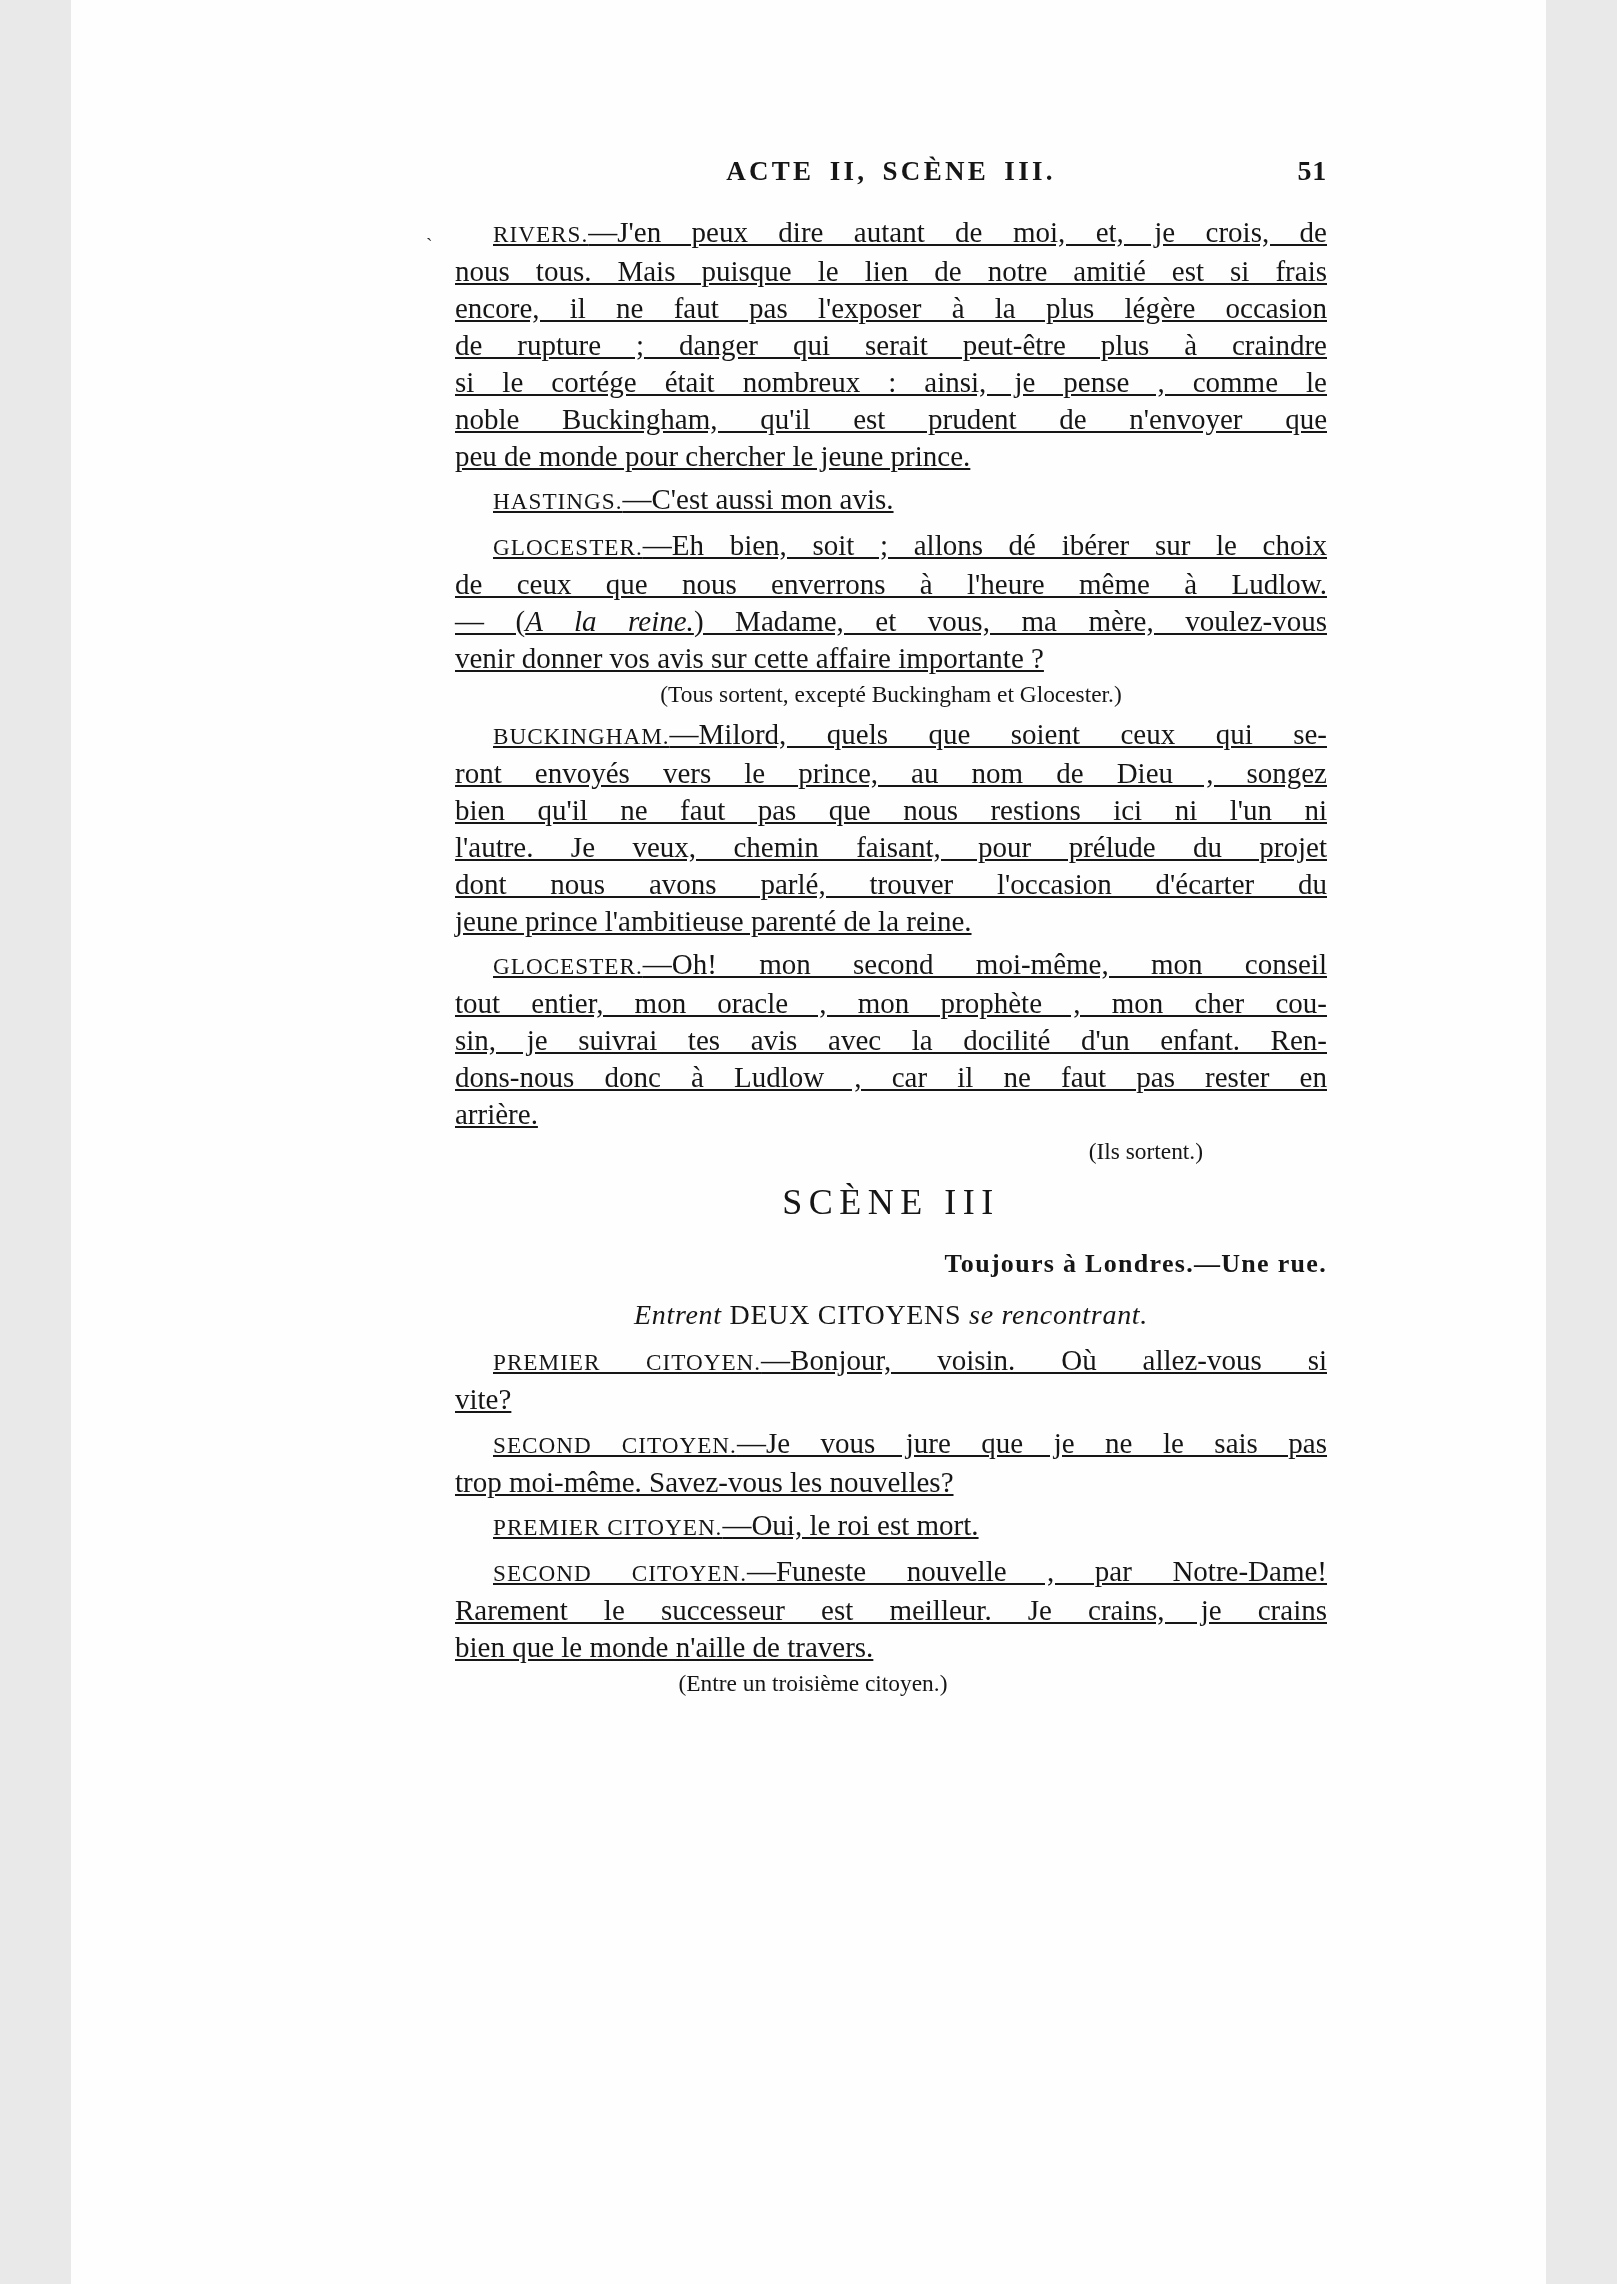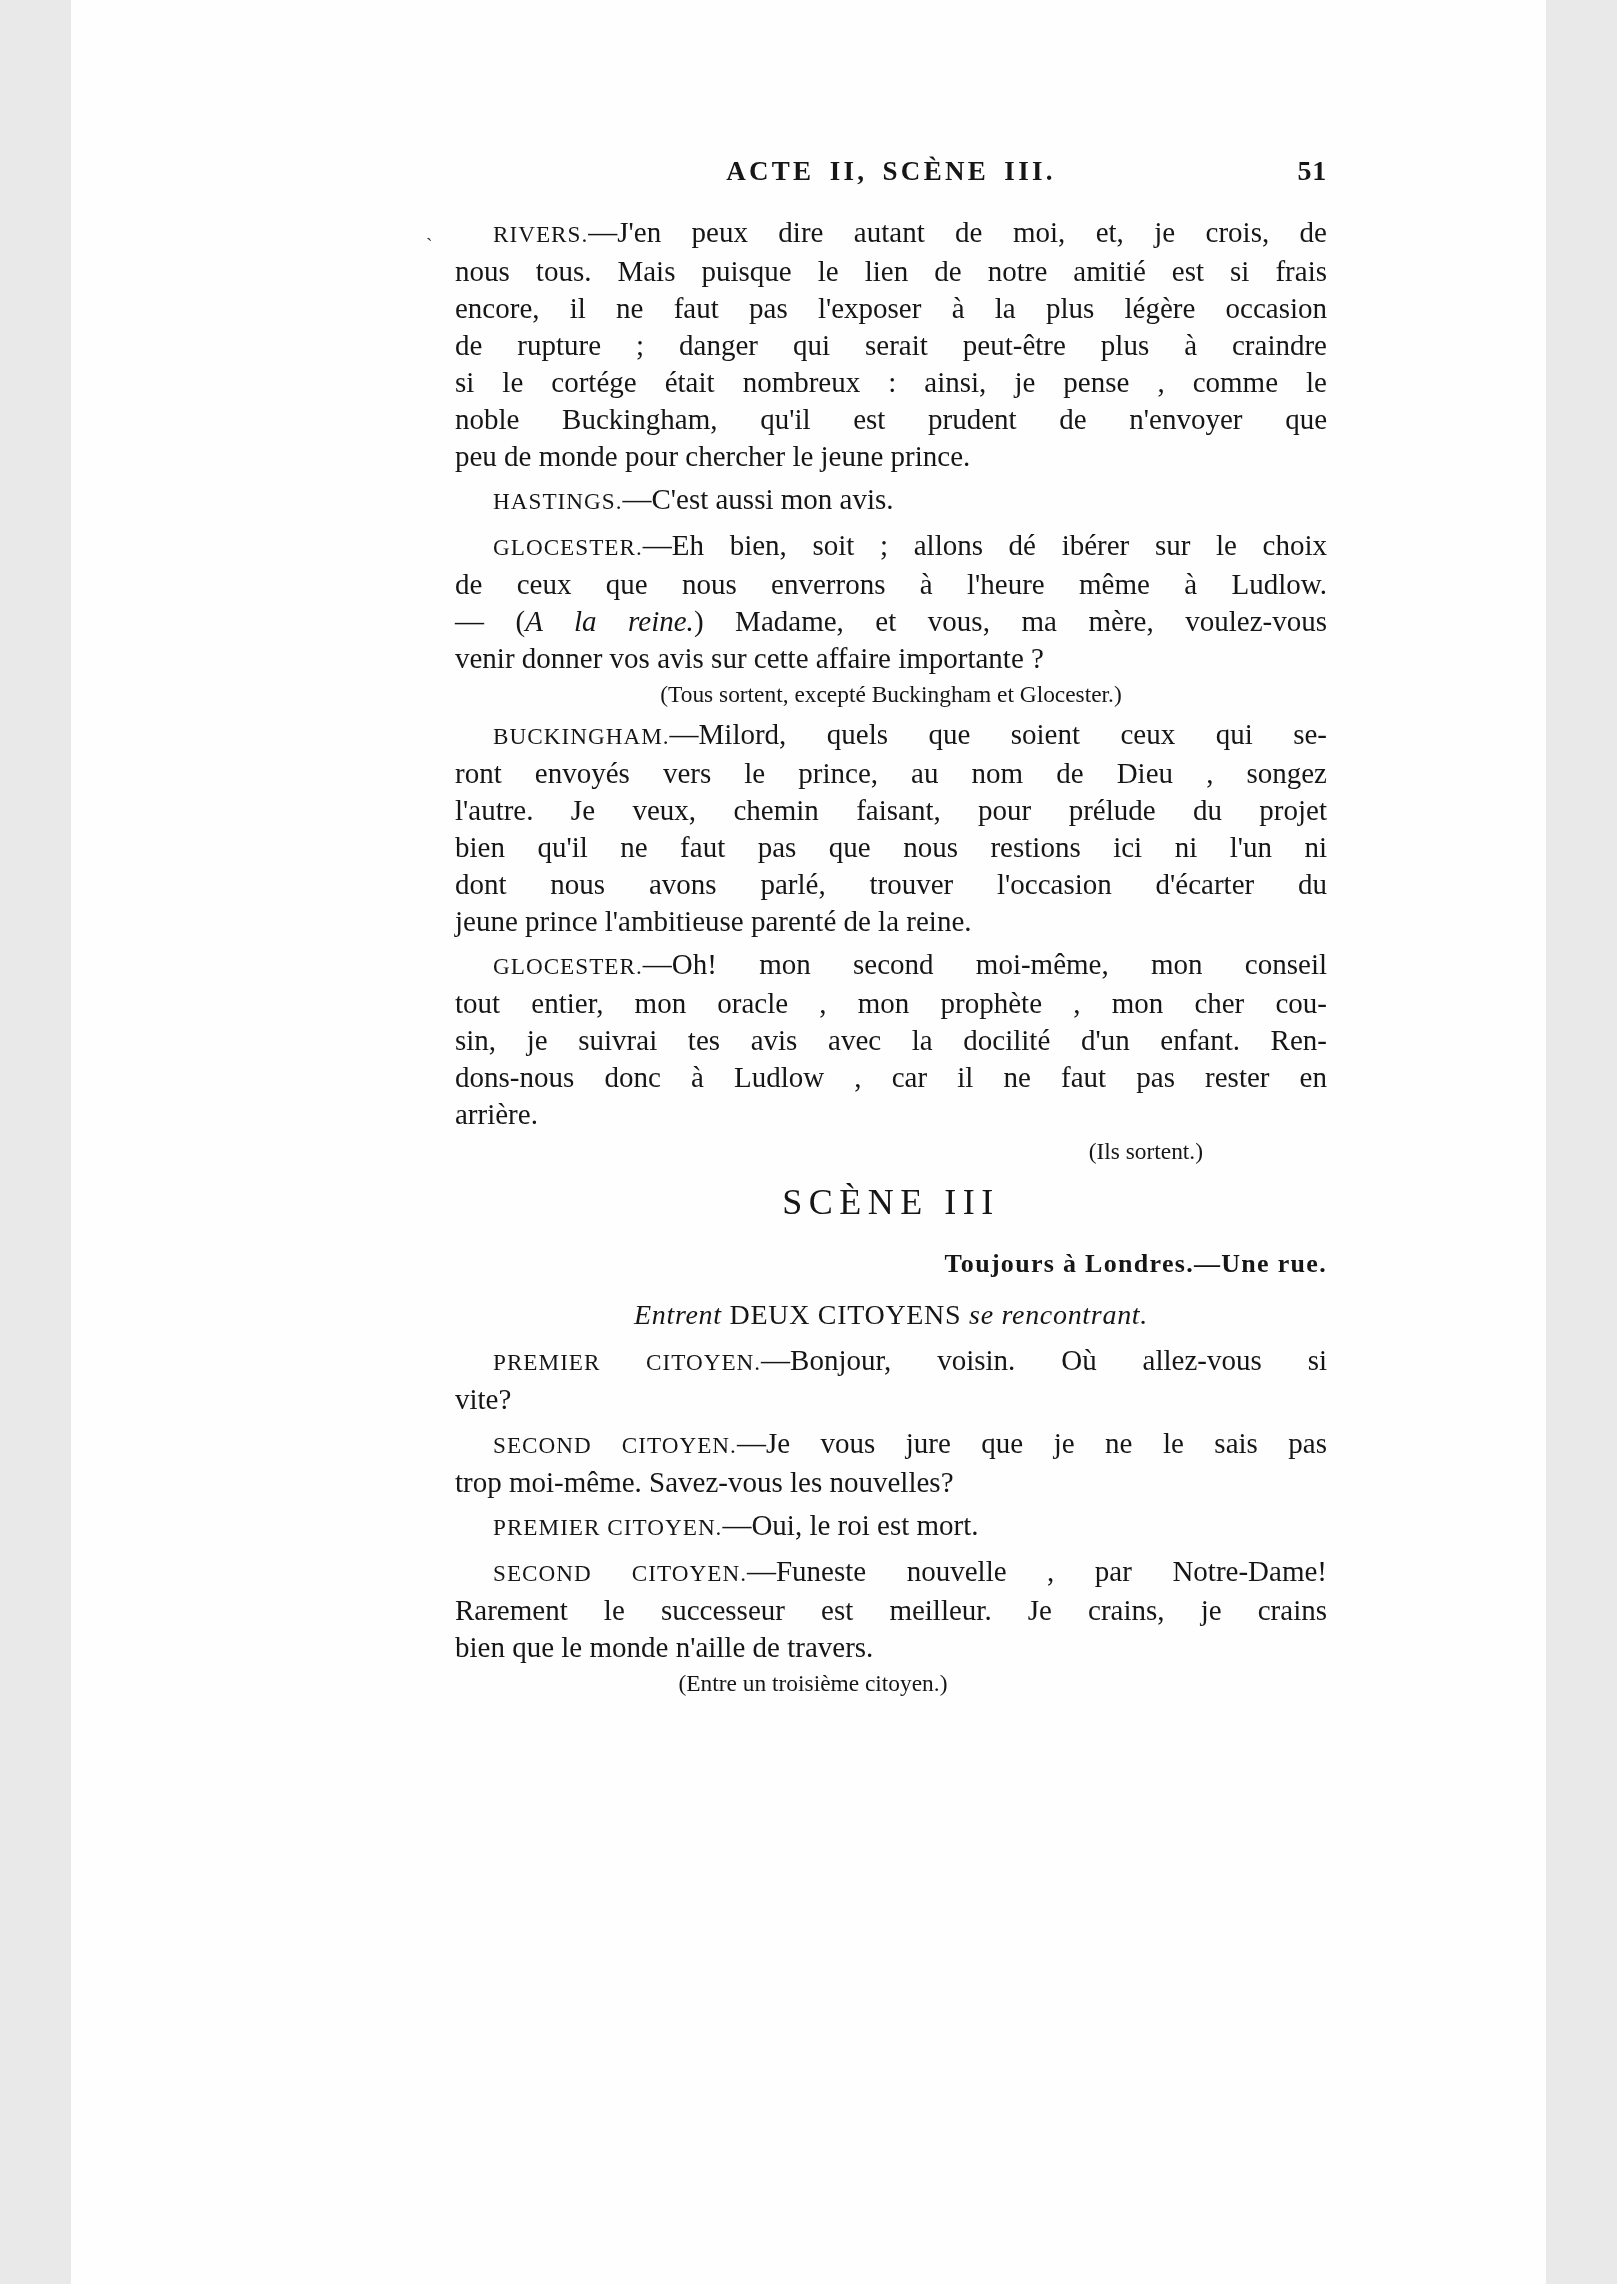--- a/index.html
+++ b/index.html
@@ -23,21 +23,21 @@
   .head-page-number{
     position:absolute;right:0;top:-1.3px;
     font-size:28px;font-weight:bold;letter-spacing:0.7px;
   }
   
   .text-column{
     position:absolute;left:384px;top:207px;width:872px;
     font-size:29px;line-height:37px;
   }
   p.dialogue{margin:6.5px 0 0 0;padding:0;}
-  .ln{display:block;text-align:justify;text-align-last:justify;}
+  .ln{display:block;text-align:justify;text-align-last:justify;text-decoration:underline;}
   .ln.first{text-indent:38px;}
   .ln.last{text-align-last:left;}
   .sc{font-size:0.80em;letter-spacing:1px;}
   .it{font-style:italic;}
   .stage{
     font-size:23.4px;line-height:30px;margin:2.6px 0;
     text-align:center;
   }
   .stage.right{text-align:right;padding-right:124px;}
   .stage.center-left{padding-right:156px;}
@@ -79,22 +79,22 @@
       <p class="dialogue">
         <span class="ln first"><span class="sc">GLOCESTER.</span><span>—Eh bien, soit ; allons dé ibérer sur le choix</span></span>
         <span class="ln"><span>de ceux que nous enverrons à l'heure même à Ludlow.</span></span>
         <span class="ln"><span>— (</span><span class="it">A la reine.</span><span>) Madame, et vous, ma mère, voulez-vous</span></span>
         <span class="ln last"><span>venir donner vos avis sur cette affaire importante ?</span></span>
       </p>
       <div class="stage center">(Tous sortent, excepté Buckingham et Glocester.)</div>
       <p class="dialogue">
         <span class="ln first"><span class="sc">BUCKINGHAM.</span><span>—Milord, quels que soient ceux qui se-</span></span>
         <span class="ln"><span>ront envoyés vers le prince, au nom de Dieu , songez</span></span>
+        <span class="ln"><span>bien qu'il ne faut pas que nous restions ici ni l'un ni</span></span>
         <span class="ln"><span>l'autre. Je veux, chemin faisant, pour prélude du projet</span></span>
-        <span class="ln"><span>bien qu'il ne faut pas que nous restions ici ni l'un ni</span></span>
         <span class="ln"><span>dont nous avons parlé, trouver l'occasion d'écarter du</span></span>
         <span class="ln last"><span>jeune prince l'ambitieuse parenté de la reine.</span></span>
       </p>
       <p class="dialogue">
         <span class="ln first"><span class="sc">GLOCESTER.</span><span>—Oh! mon second moi-même, mon conseil</span></span>
         <span class="ln"><span>tout entier, mon oracle , mon prophète , mon cher cou-</span></span>
         <span class="ln"><span>sin, je suivrai tes avis avec la docilité d'un enfant. Ren-</span></span>
         <span class="ln"><span>dons-nous donc à Ludlow , car il ne faut pas rester en</span></span>
         <span class="ln last"><span>arrière.</span></span>
       </p>

